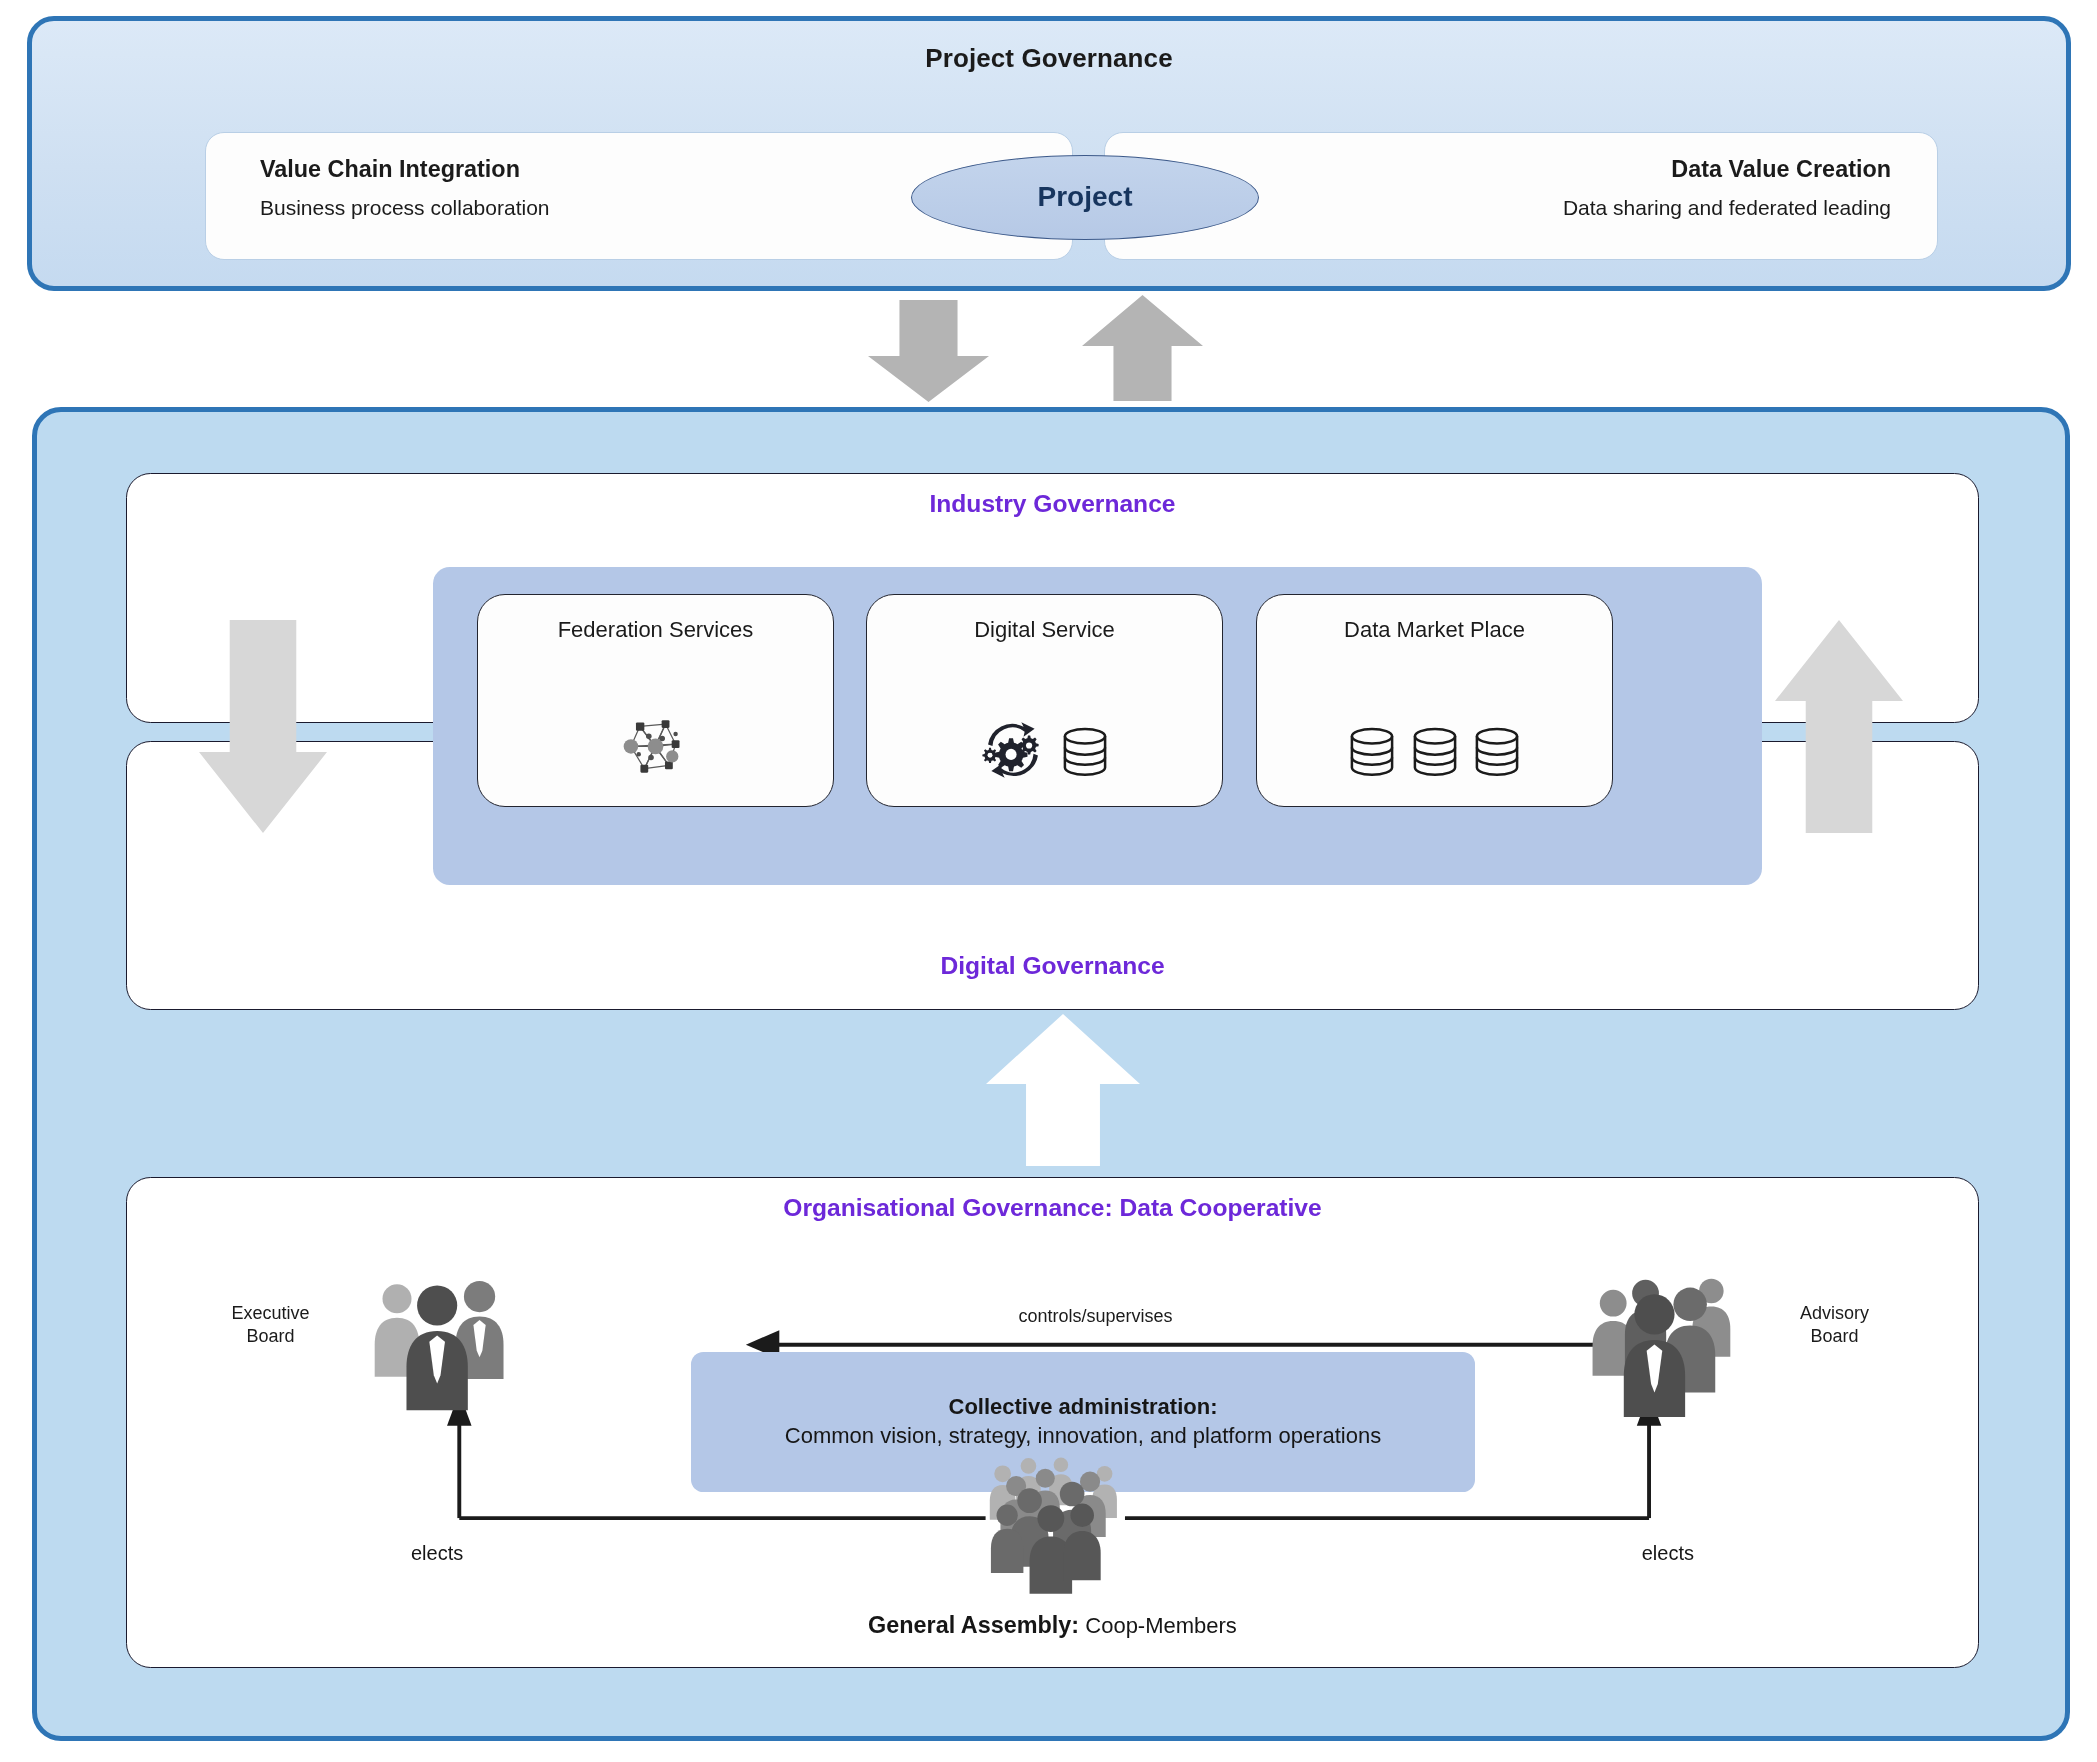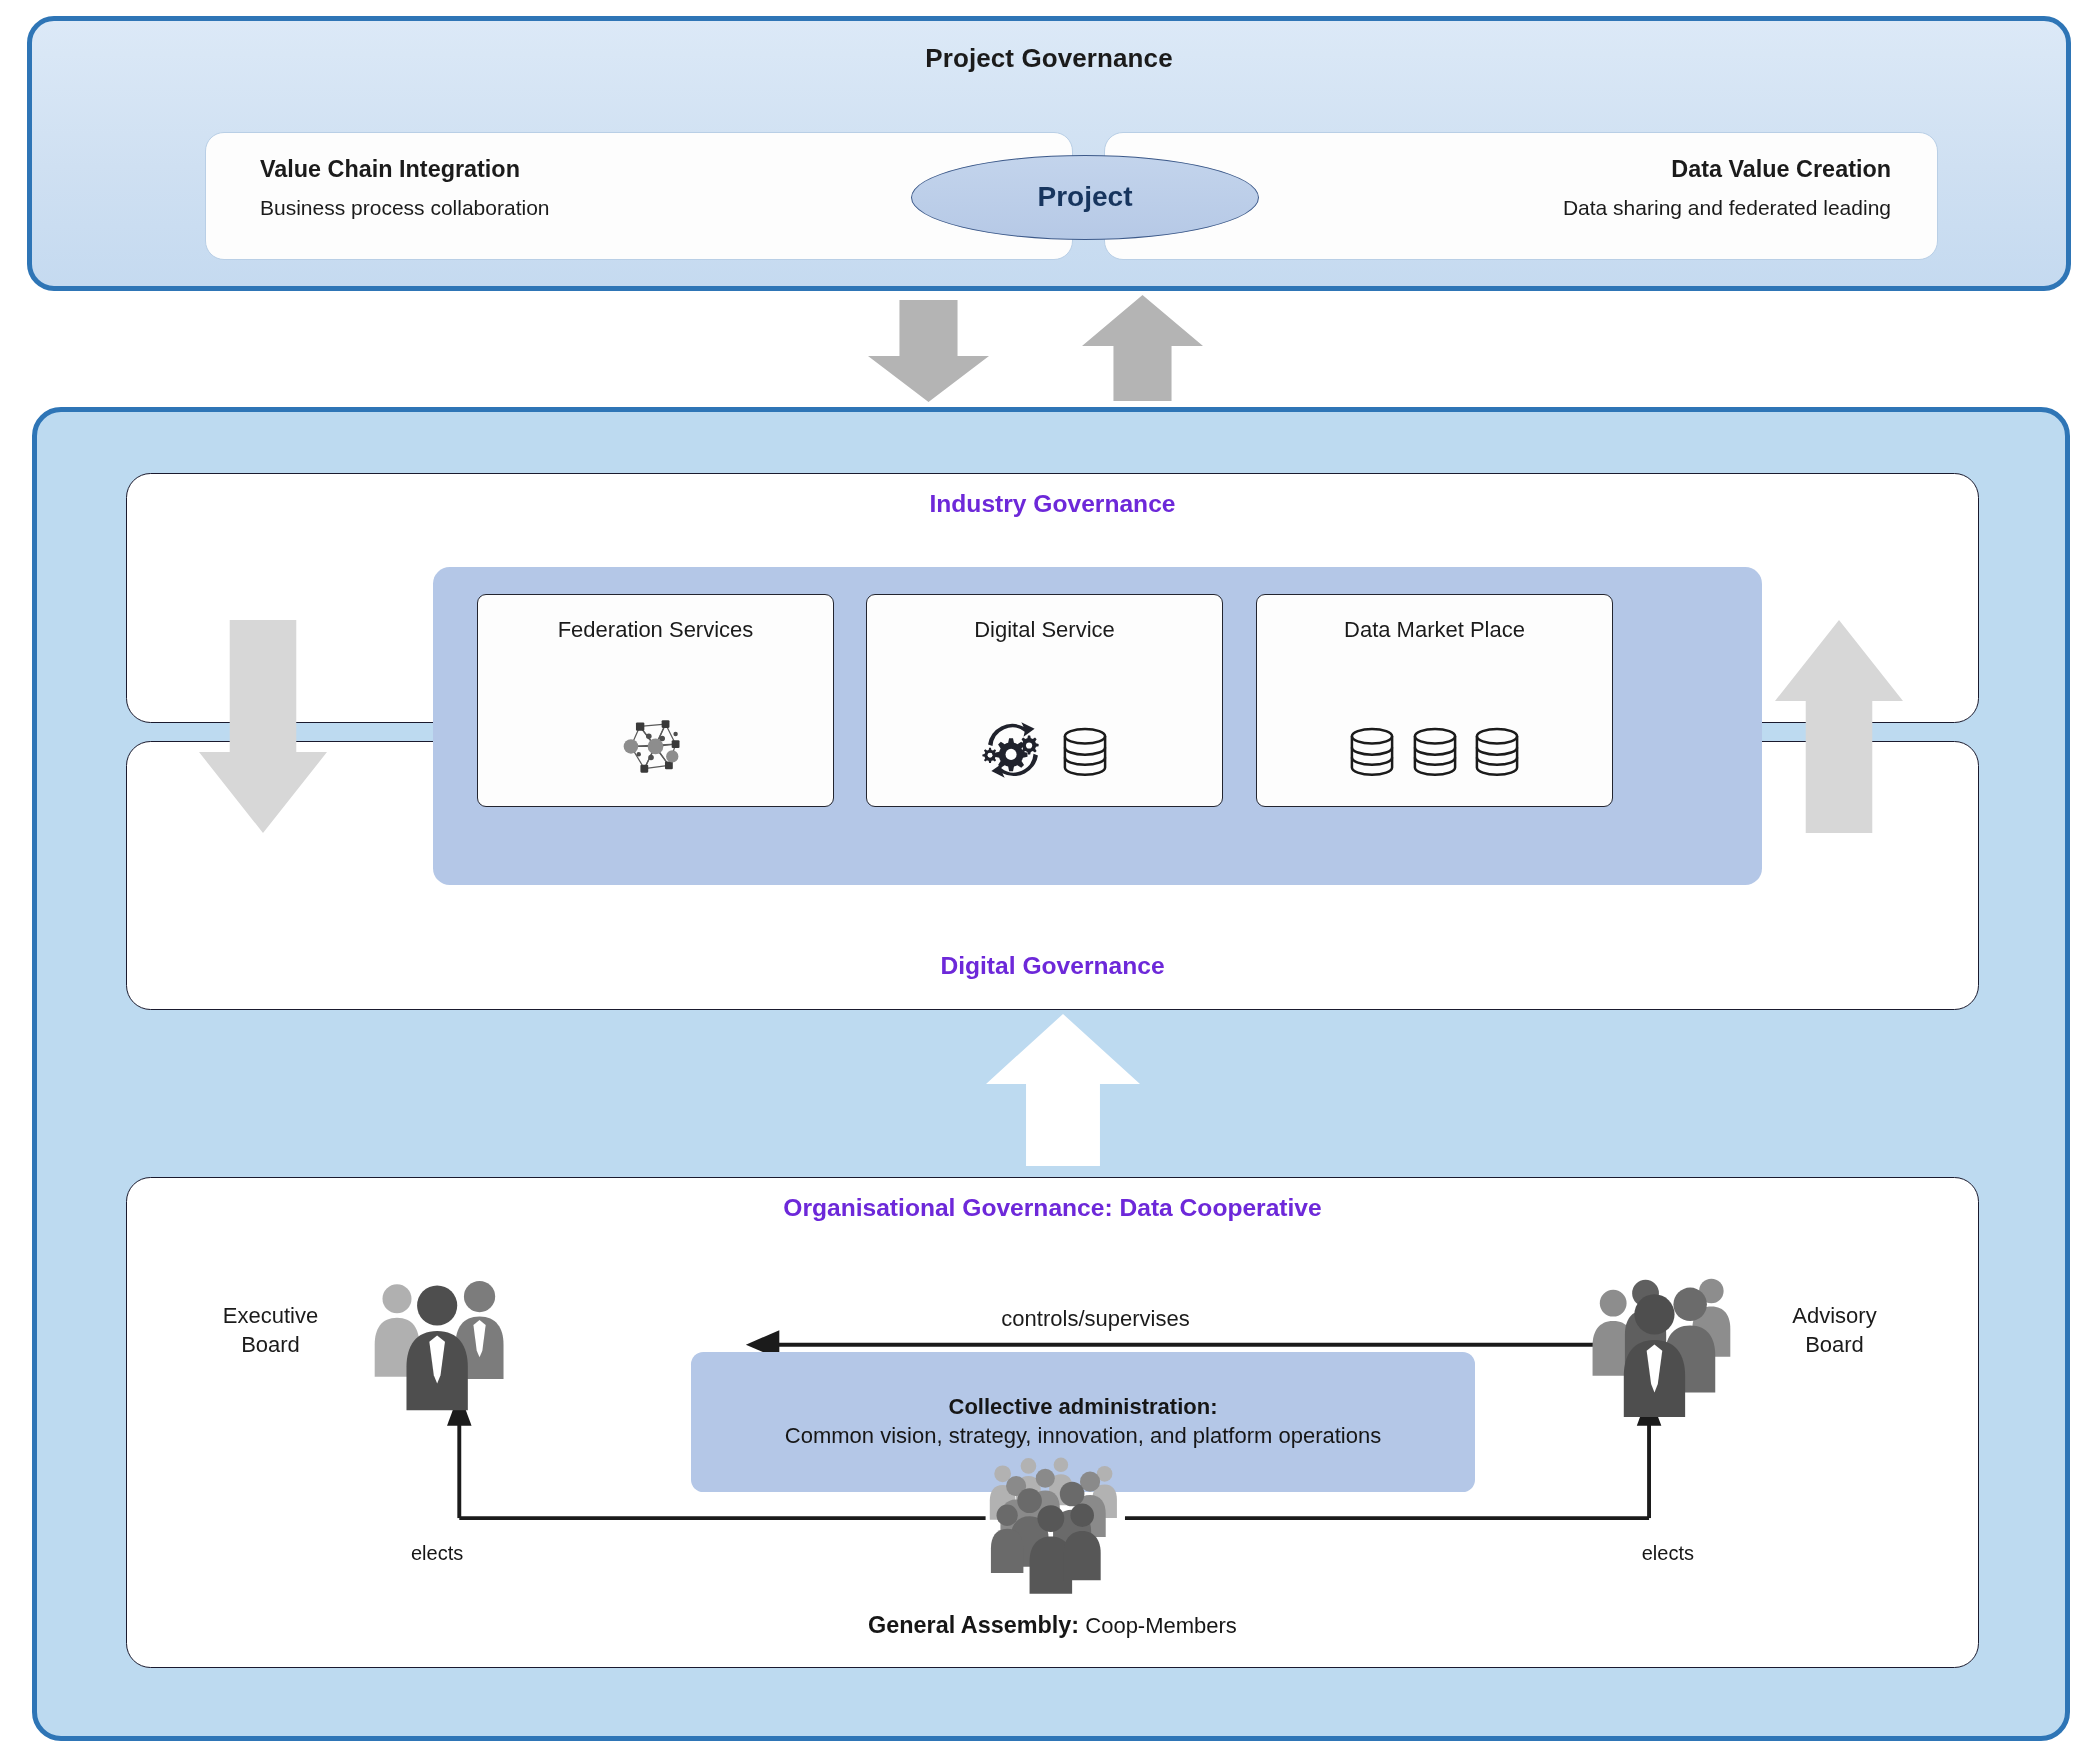--- a/index.html
+++ b/index.html
@@ -191,21 +191,21 @@
     color: #1f3864;
   }
   .svc-card {
     position: absolute;
     top: 27px;
     width: 357px;
     height: 213px;
     box-sizing: border-box;
     background: #fdfdfd;
     border: 1.1px solid #23252f;
-    border-radius: 9px;
+    border-radius: 28px;
   }
   .svc-card.c1 { left: 44px; }
   .svc-card.c2 { left: 433px; }
   .svc-card.c3 { left: 823px; }
   .svc-title {
     position: absolute;
     top: 21px;
     left: 0;
     width: 100%;
     text-align: center;
@@ -253,21 +253,21 @@
     width: 154px;
     height: 152px;
     background: #ffffff;
     clip-path: polygon(50% 0%, 100% 46%, 74% 46%, 74% 100%, 26% 100%, 26% 46%, 0% 46%);
     z-index: 3;
   }
 
   
   .org-label {
     position: absolute;
-    font-size: 22px;
+    font-size: 18px;
     line-height: 1.3;
     color: #1b1b1b;
     text-align: center;
     white-space: pre-line;
   }
   .exec-label { left: 54px;  top: 124px; width: 179px; }
   .adv-label  { right: 54px; top: 124px; width: 179px; }
 
   .people-group {
     position: absolute;

